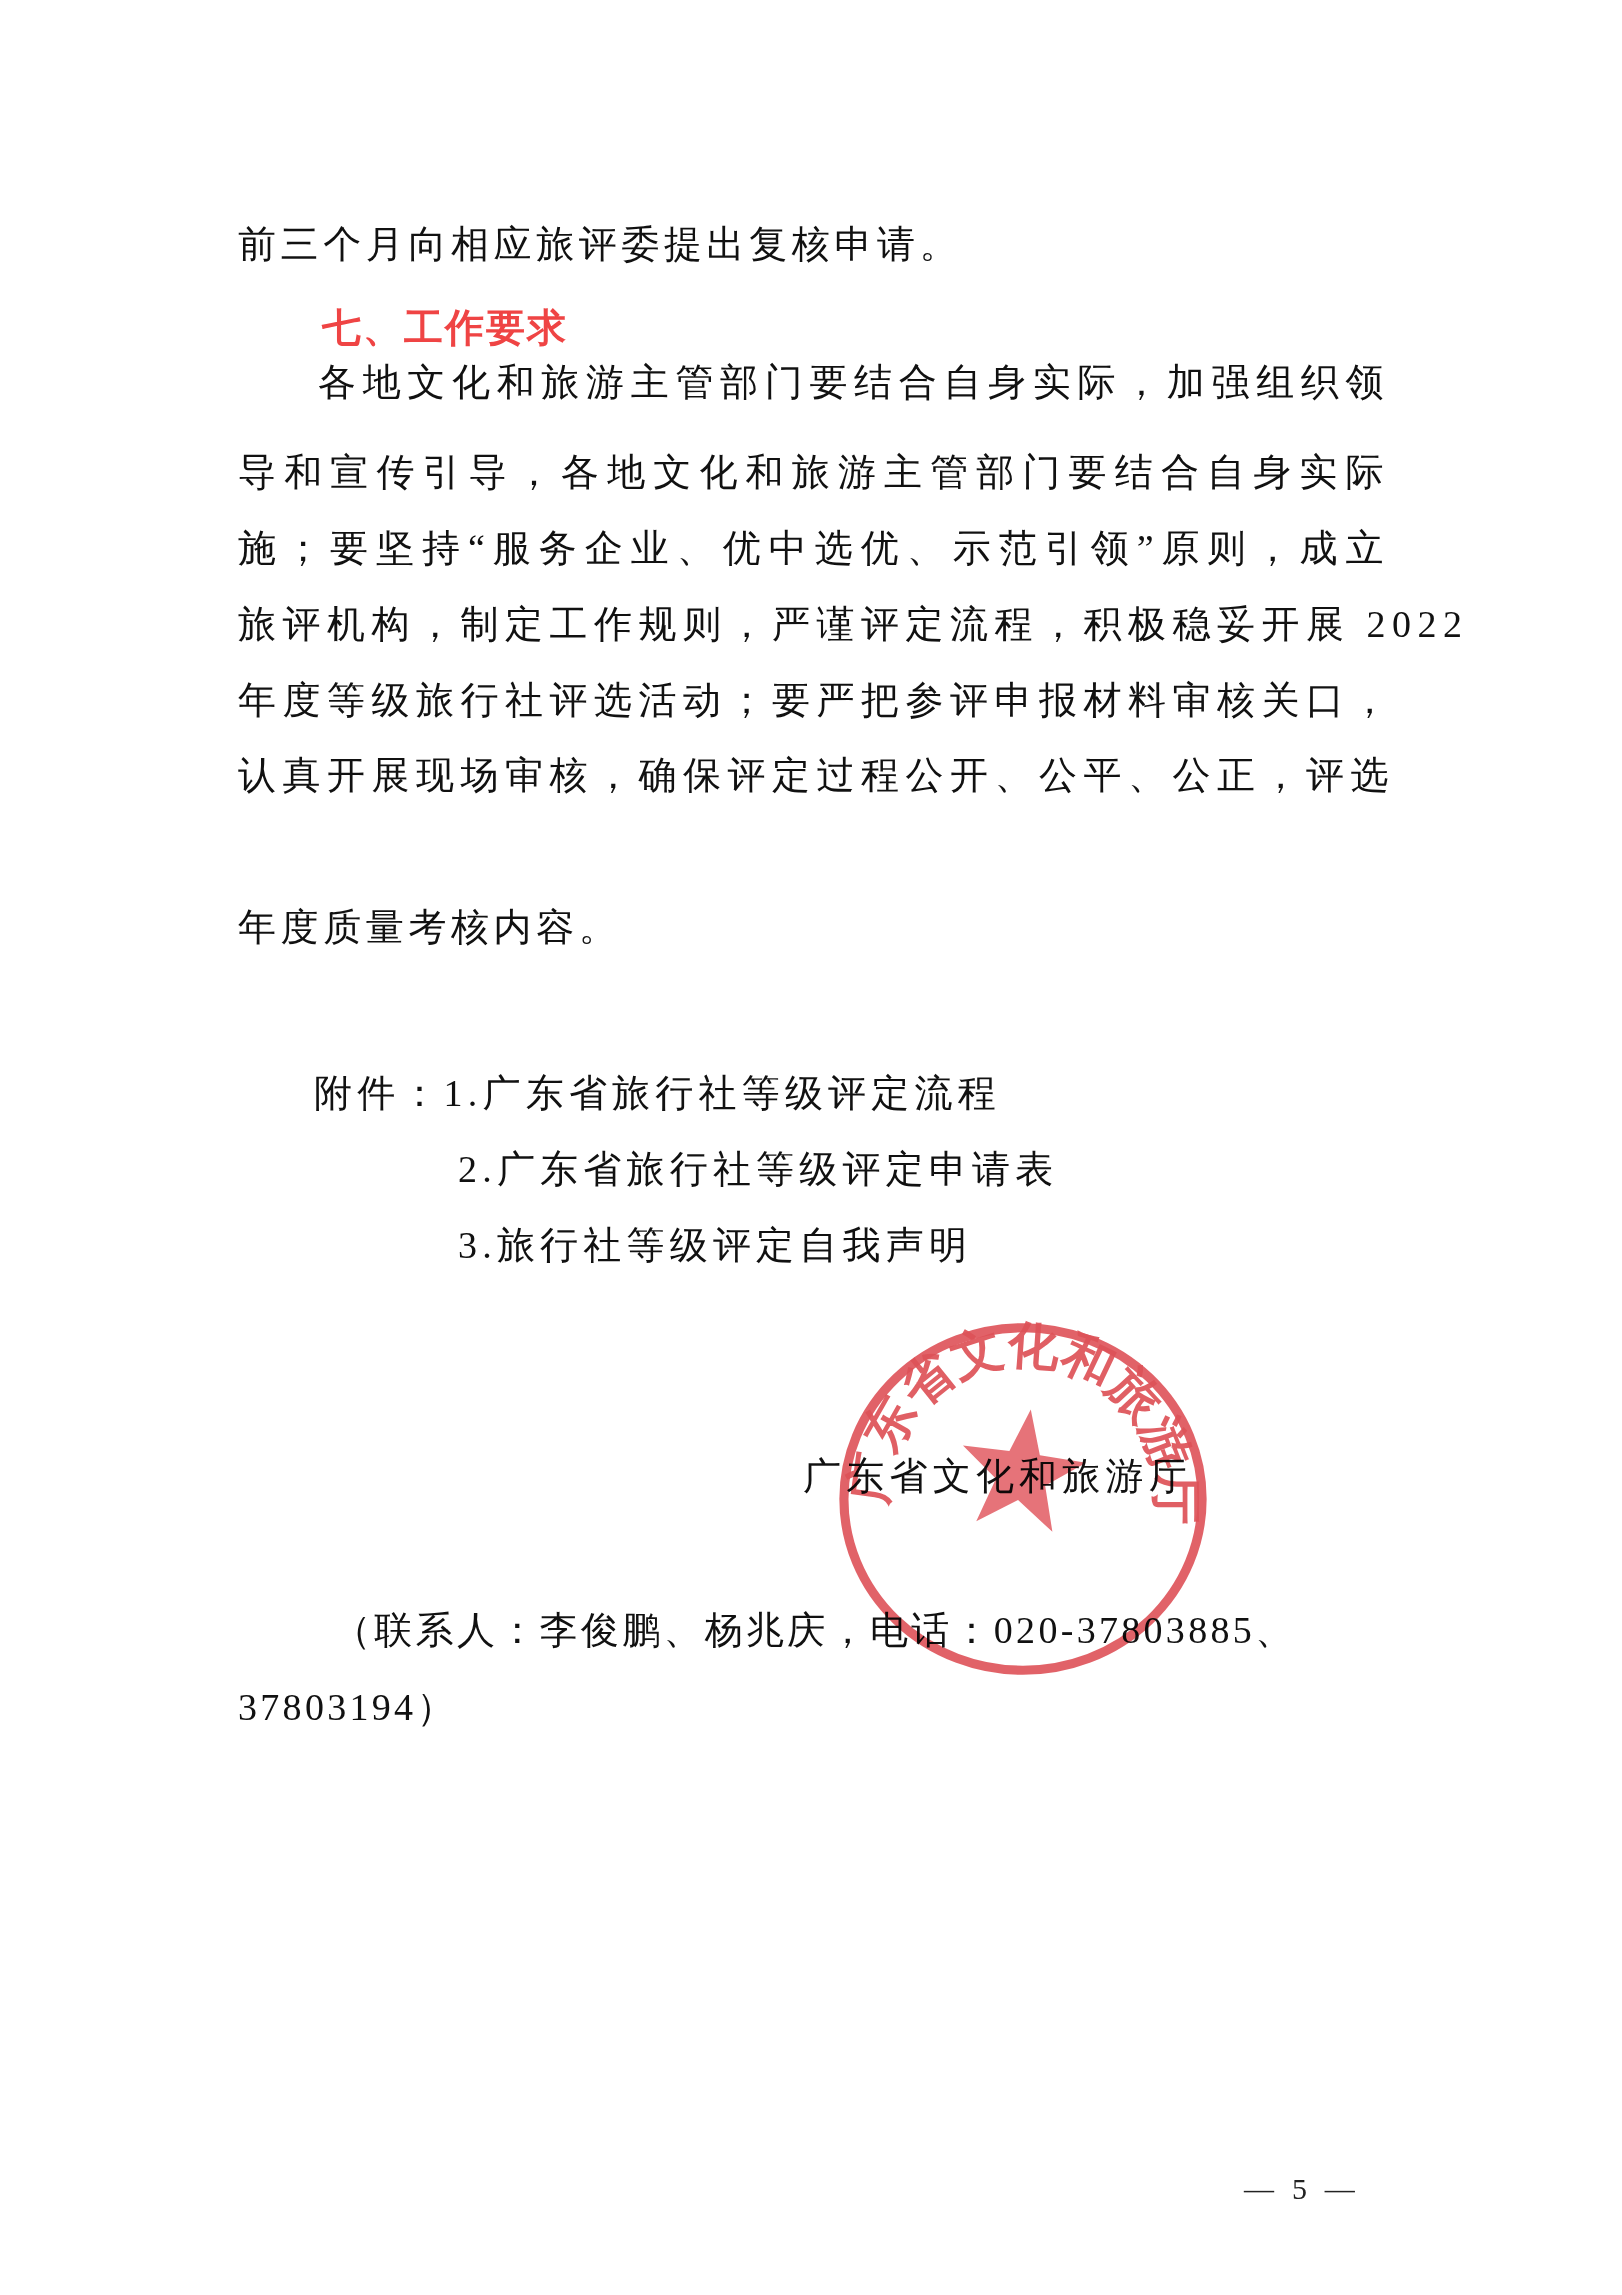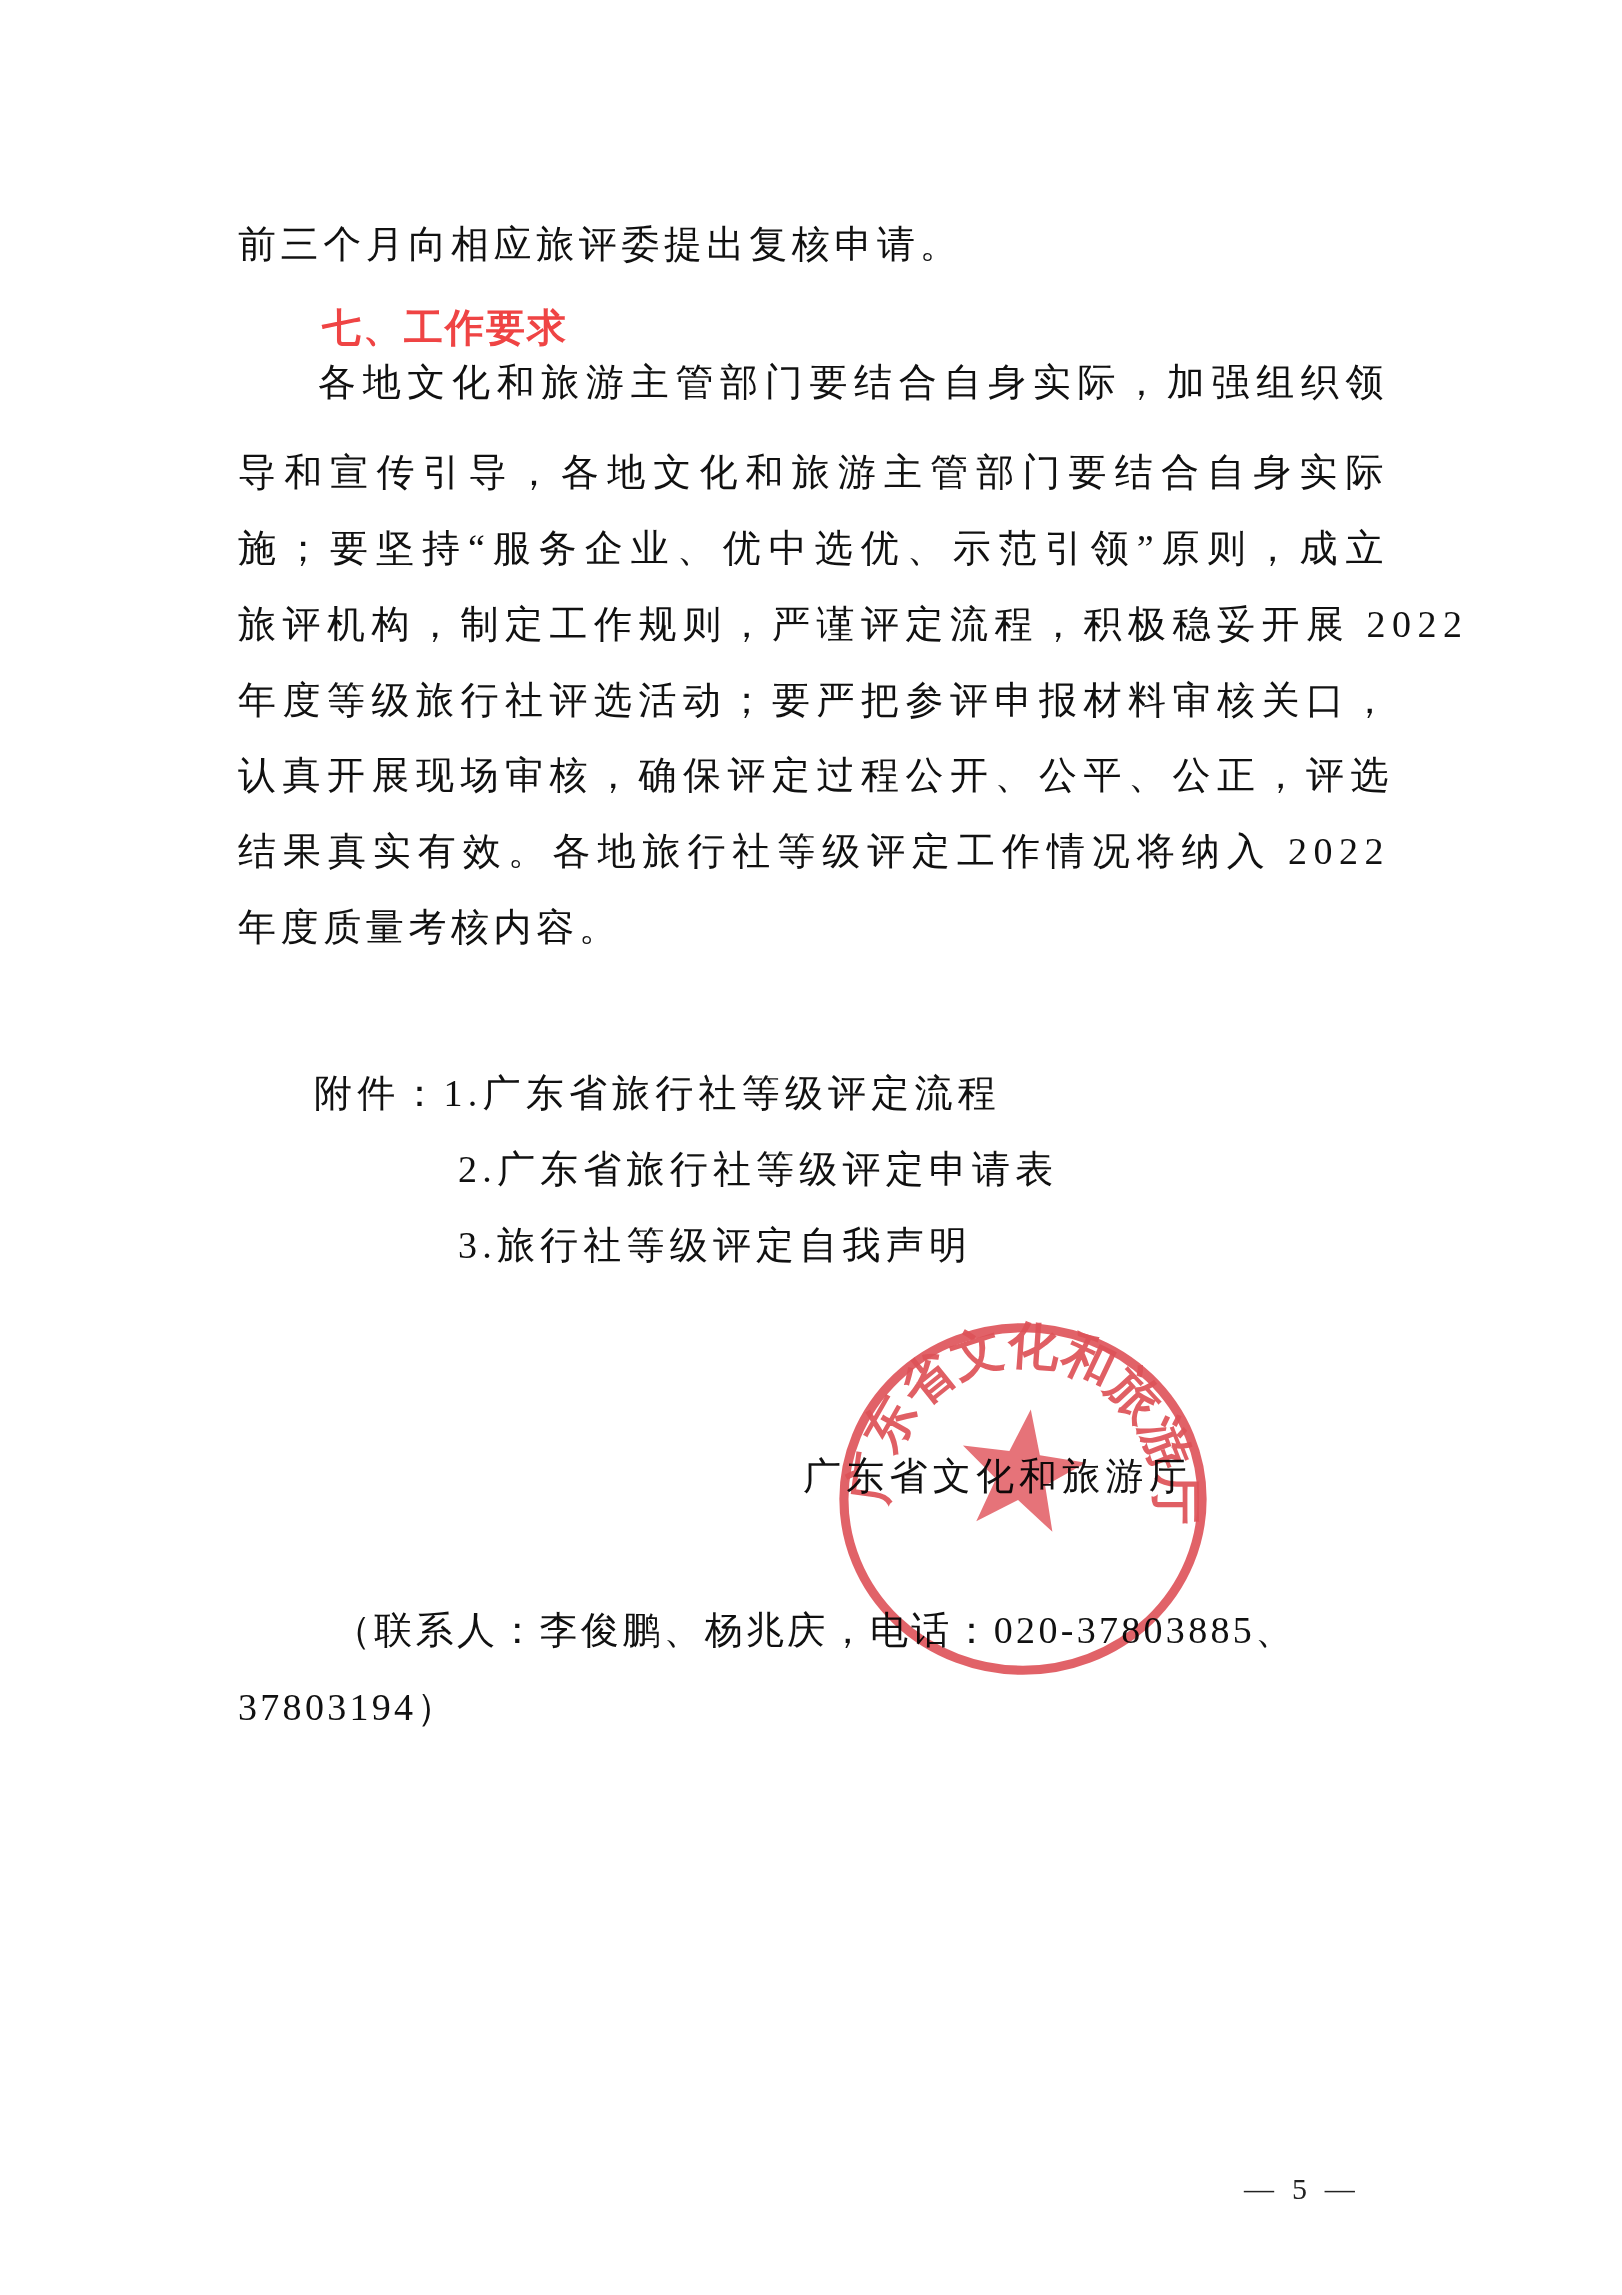--- a/index.html
+++ b/index.html
@@ -99,21 +99,20 @@
   <div class="tline plain carryover">前三个月向相应旅评委提出复核申请。</div>
 
   <div class="heading">七、工作要求</div>
 
   <div class="tline jline ind p1">各地文化和旅游主管部门要结合自身实际，加强组织领</div>
   <div class="tline jline p2">导和宣传引导，各地文化和旅游主管部门要结合自身实际</div>
   <div class="tline jline p3">施；要坚持“服务企业、优中选优、示范引领”原则，成立</div>
   <div class="tline jline p4">旅评机构，制定工作规则，严谨评定流程，积极稳妥开展 2022</div>
   <div class="tline jline p6">认真开展现场审核，确保评定过程公开、公平、公正，评选</div>
   <div class="tline jline p5">年度等级旅行社评选活动；要严把参评申报材料审核关口，</div>
-  <div class="tline jline p7">结果真实有效。各地旅行社等级评定工作情况将纳入 2022</div>
   <div class="tline plain p8">年度质量考核内容。</div>
 
   <div class="tline att1">附件：1.广东省旅行社等级评定流程</div>
   <div class="tline att2">2.广东省旅行社等级评定申请表</div>
   <div class="tline att3">3.旅行社等级评定自我声明</div>
 
   <div class="tline sigblock issuer">广东省文化和旅游厅</div>
 
   <div class="tline contact1">（联系人：李俊鹏、杨兆庆，电话：020-37803885、</div>
   <div class="tline contact2">37803194）</div>

